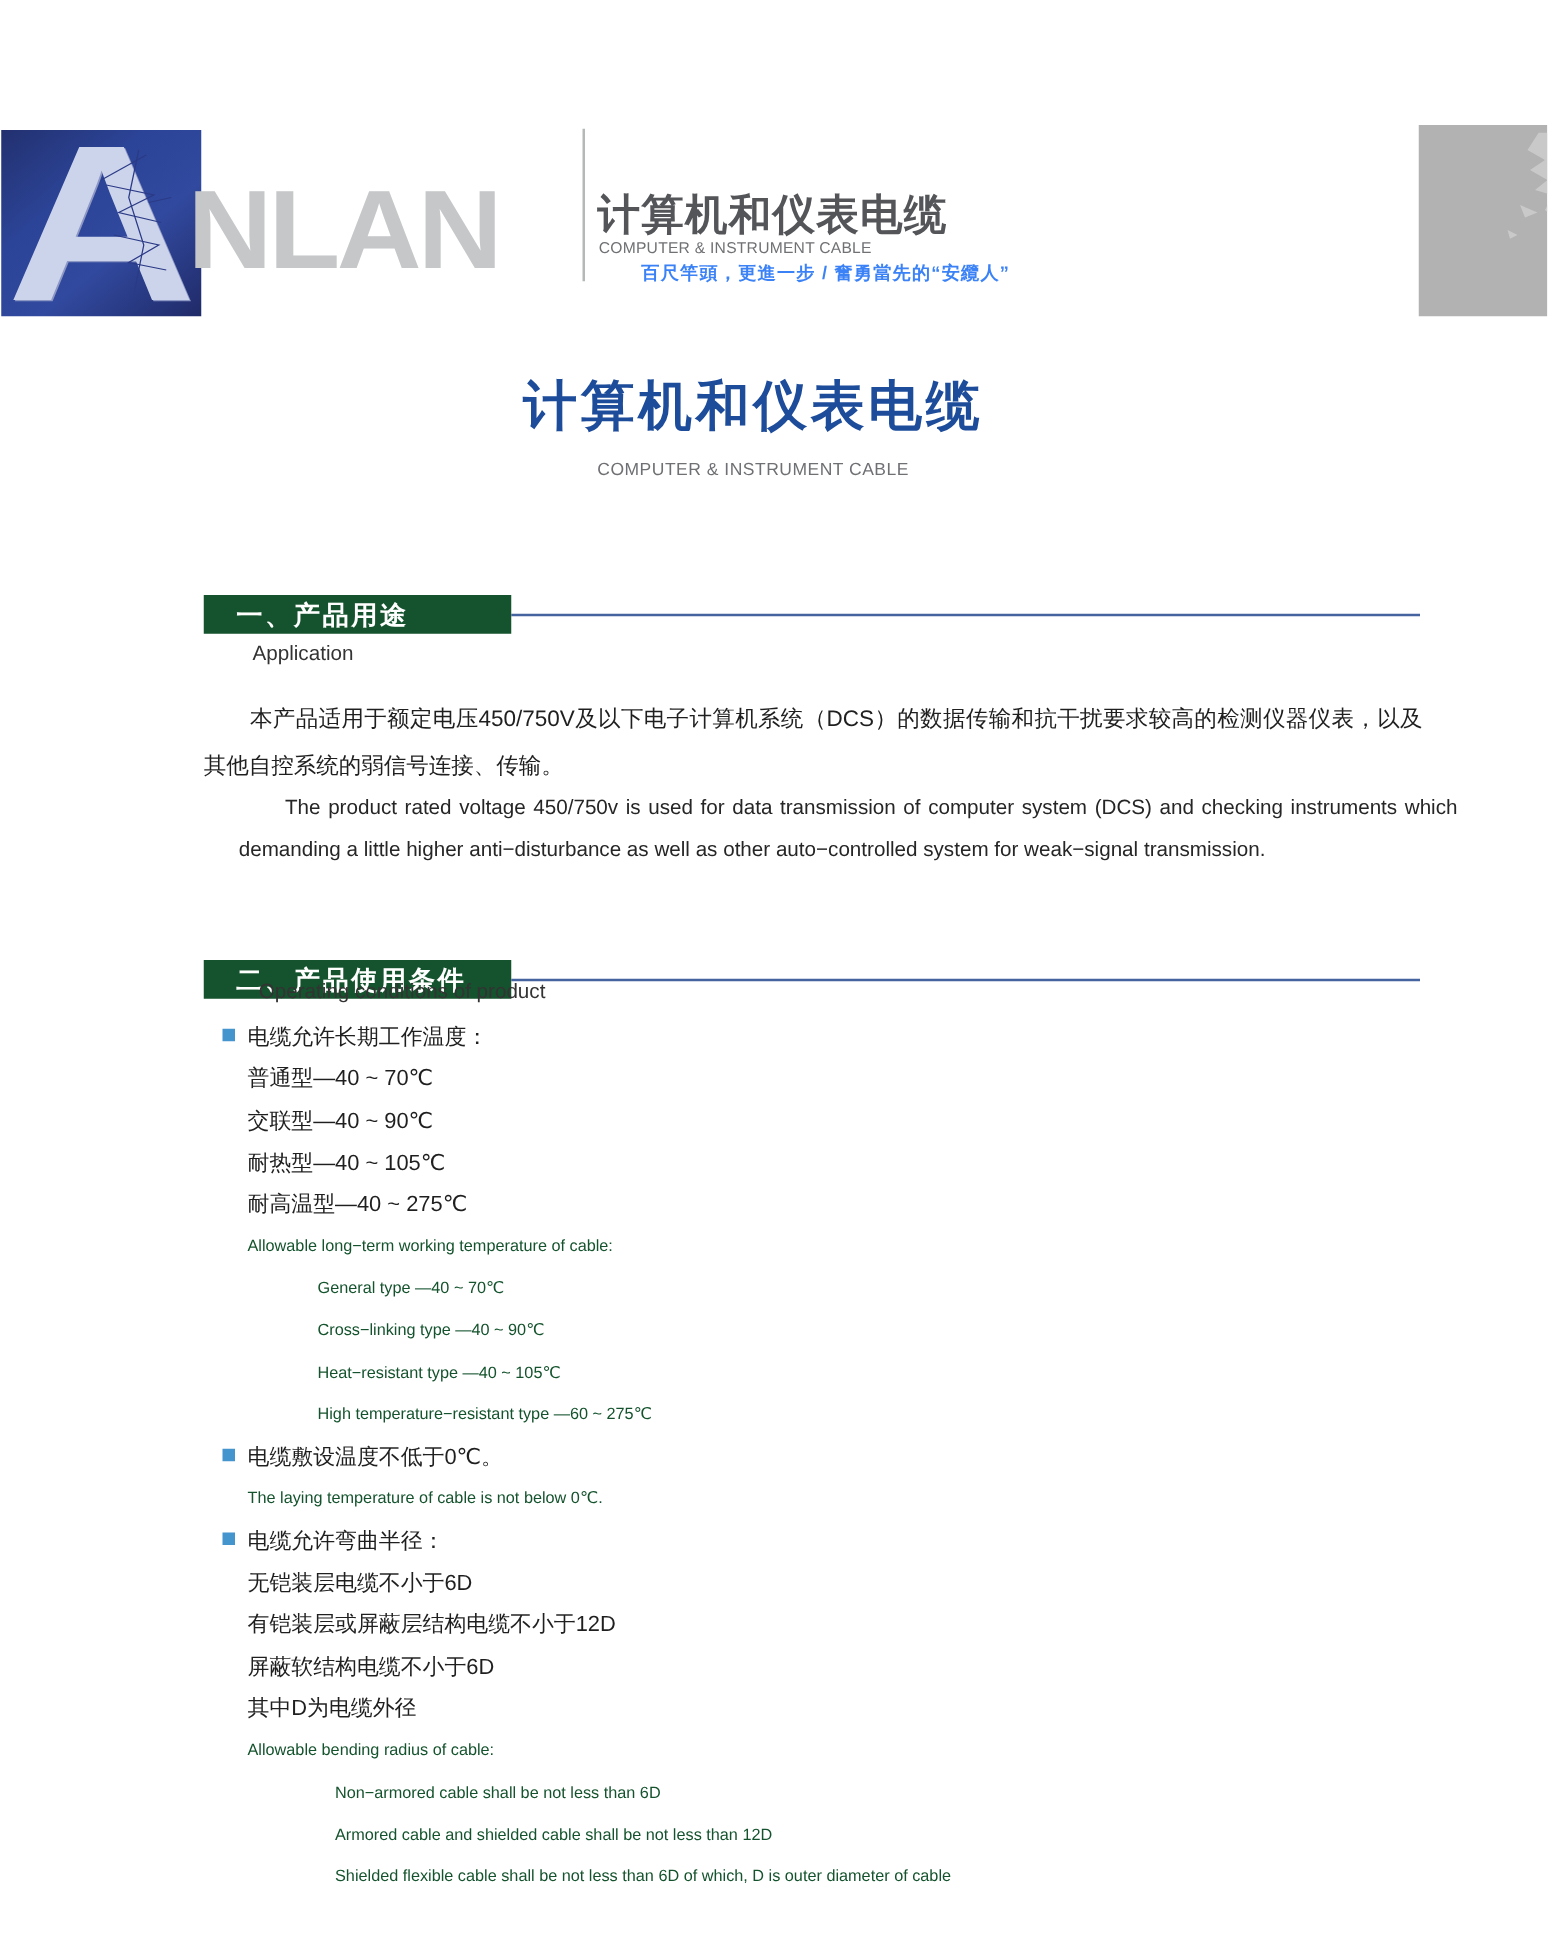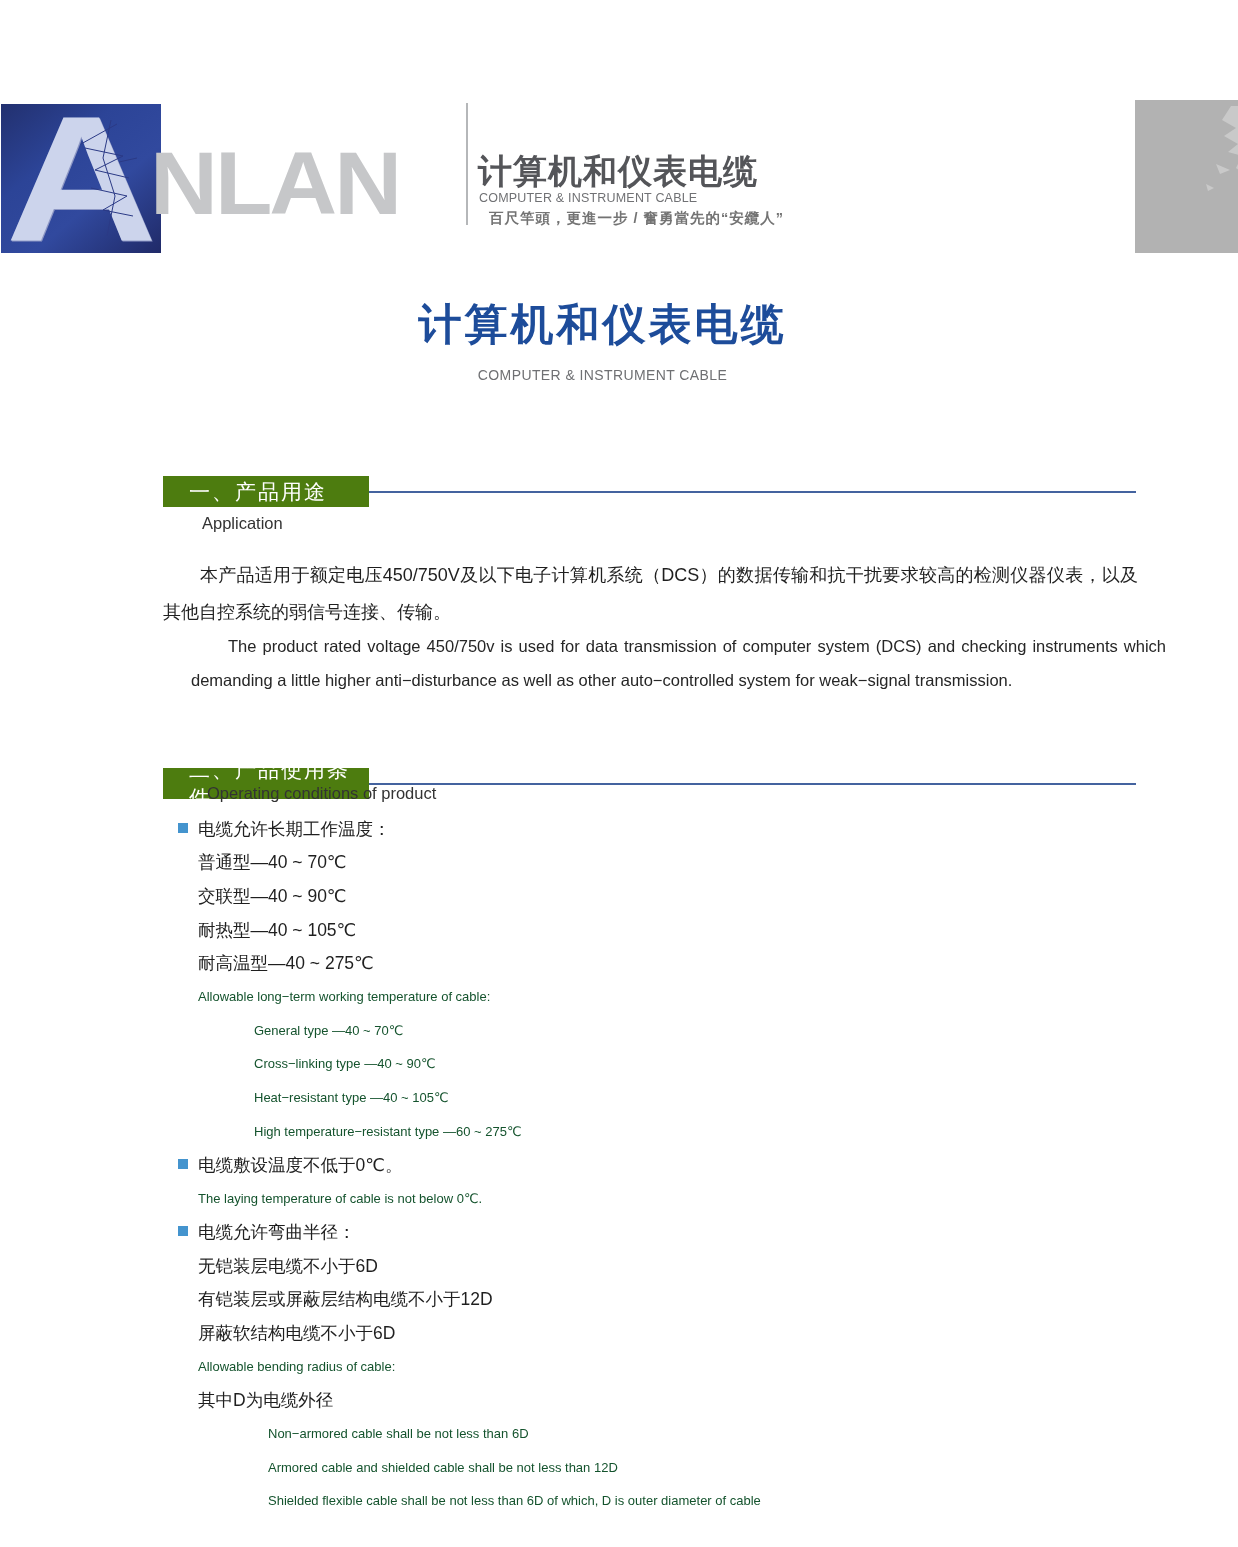--- a/index.html
+++ b/index.html
@@ -35,41 +35,41 @@
   }
   .header-title-cn {
     position:absolute; left:478px; top:149px;
     font-size:34px; font-weight:bold; color:#545559; letter-spacing:1px;
   }
   .header-sub-en {
     position:absolute; left:479px; top:191px;
     font-size:12.5px; color:#707174; letter-spacing:0.2px;
   }
   .header-slogan {
-    position:absolute; left:489px; top:209px;
-    font-size:14.5px; font-weight:bold; color:#737373; letter-spacing:1px;
+    position:absolute; left:513px; top:209px;
+    font-size:14.5px; font-weight:bold; color:#3b82f6; letter-spacing:1px;
   }
   .corner-block {
     position:absolute; left:1135px; top:100px; width:103px; height:153px;
     background:#b2b2b2; overflow:hidden;
   }
   .corner-leaf { position:absolute; right:-8px; top:6px; }
 
   
   .main-title-wrap { position:absolute; left:0; top:296px; width:1205px; text-align:center; }
   .main-title-cn { font-size:43px; font-weight:bold; color:#1d4c9a; letter-spacing:3px; }
   .main-title-en { margin-top:13px; font-size:14px; color:#6f7073; letter-spacing:0.4px; }
 
   
   .sec-head { position:absolute; left:163px; width:973px; display:flex; align-items:center; }
   .sec-head.s1 { top:476px; }
   .sec-head.s2 { top:768px; }
   .sec-badge {
-    width:206px; height:31px; background:#4d7c0f; color:#ffffff;
-    font-size:21px; font-weight:normal; letter-spacing:2px;
+    width:246px; height:31px; background:#14532d; color:#ffffff;
+    font-size:21px; font-weight:bold; letter-spacing:2px;
     display:flex; align-items:center; padding-left:26px; flex:none;
   }
   .sec-line { flex:1; height:2px; background:#44639f; }
 
   .sec-sub-en { position:absolute; font-size:16.5px; color:#333333; }
   .app-label { left:202px; top:514px; }
   .opcond-label { left:207px; top:784px; }
 
   
   .para { position:absolute; left:163px; width:975px; text-align:justify; }
@@ -188,26 +188,26 @@
     </div>
     <div class="row cn ind0">
         <span class="txt">无铠装层电缆不小于6D</span>
       </div>
     <div class="row cn ind0">
         <span class="txt">有铠装层或屏蔽层结构电缆不小于12D</span>
       </div>
     <div class="row cn ind0">
         <span class="txt">屏蔽软结构电缆不小于6D</span>
       </div>
+    <div class="row cn ind0">
+        <span class="txt">其中D为电缆外径</span>
+      </div>
     <div class="row ind0">
         <span class="txt">Allowable bending radius of cable:</span>
       </div>
-    <div class="row cn ind0">
-        <span class="txt">其中D为电缆外径</span>
-      </div>
     <div class="row ind2">
         <span class="txt">Non−armored cable shall be not less than 6D</span>
       </div>
     <div class="row ind2">
         <span class="txt">Armored cable and shielded cable shall be not less than 12D</span>
       </div>
     <div class="row ind2">
         <span class="txt">Shielded flexible cable shall be not less than 6D of which, D is outer diameter of cable</span>
       </div>
   </div>

